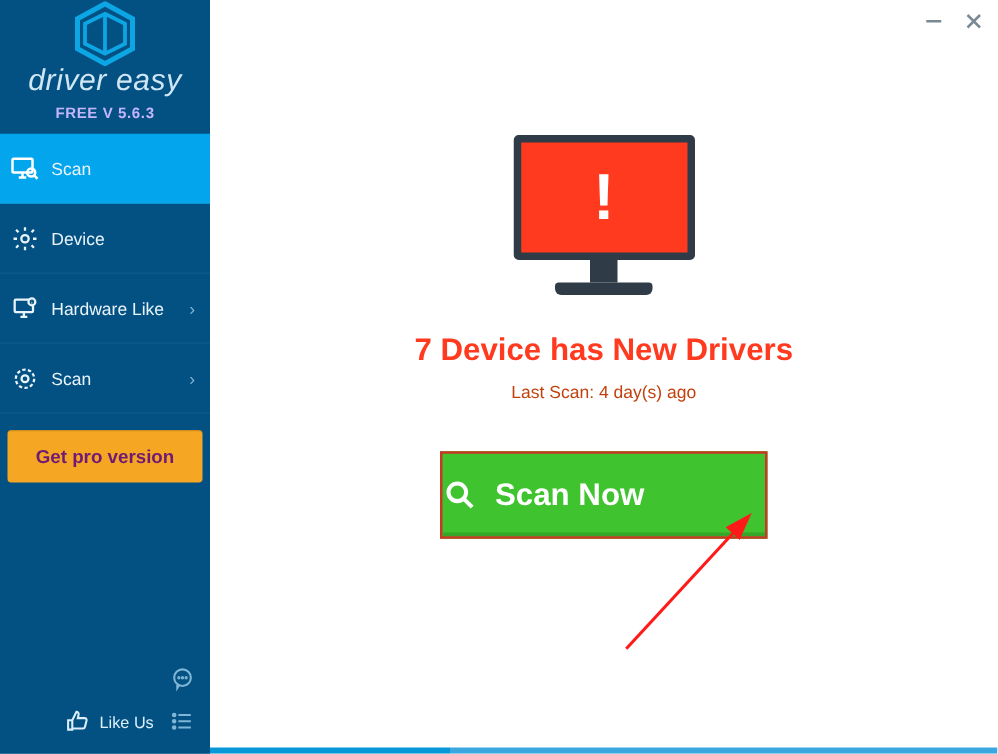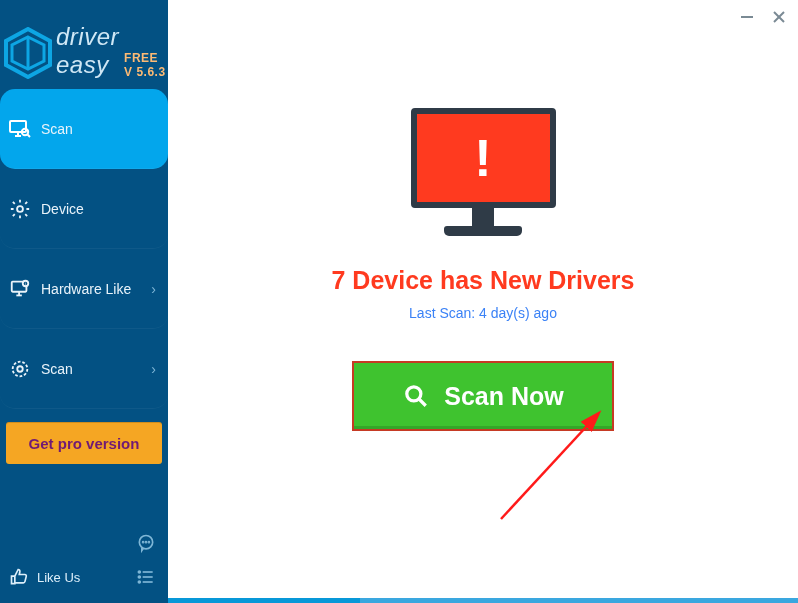--- a/index.html
+++ b/index.html
@@ -17,51 +17,51 @@
   
   .sidebar {
     width: 168px;
     background: #035183;
     display: flex;
     flex-direction: column;
     color: #fff;
   }
   .logo-area {
     display: flex;
-    align-items: flex-end;
-    padding: 25px 0 10px 0;
+    flex-direction: column;
+    align-items: center;
+    padding: 1px 0 10px 0;
   }
   .logo-area svg { display: block; }
   .brand {
     font-style: italic;
     font-size: 24px;
     font-weight: 300;
     letter-spacing: 0.5px;
     margin-top: -2px;
     color: #cfe7f5;
   }
   .version {
     font-size: 12px;
-    color: #fdba74;
+    color: #c4b5fd;
     font-weight: bold;
     margin-top: 4px;
     letter-spacing: 0.5px;
   }
   .nav { display: flex; flex-direction: column; }
   .nav-item {
     display: flex;
     align-items: center;
-    height: 80px;
+    height: 56px;
     padding: 0 12px 0 7px;
     color: #e9f3fa;
     font-size: 14px;
     border-bottom: 1px solid rgba(255,255,255,0.05);
     cursor: pointer;
     position: relative;
-    border-radius: 15px;
   }
   .nav-item.active {
     background: #03a6ec;
   }
   .nav-item .nicon {
     width: 26px; height: 26px;
     display: flex; align-items: center; justify-content: center;
     margin-right: 8px;
   }
   .nav-item .chev {
@@ -79,21 +79,22 @@
     font-weight: bold;
     font-size: 15px;
     cursor: pointer;
     box-shadow: 0 1px 0 rgba(0,0,0,0.15) inset;
   }
   .sidebar-bottom {
     margin-top: auto;
     padding: 6px 10px 14px 7px;
     display: flex;
     align-items: flex-end;
-    justify-content: space-between;
+    justify-content: flex-end;
+    gap: 11px;
   }
   .likeus {
     display: flex; align-items: center;
     font-size: 13px;
     color: #dceefa;
     cursor: pointer;
   }
   .likeus .nicon { width:24px; height:24px; margin-right:6px; display:flex; align-items:center; justify-content:center;}
   .bottom-icons {
     display:flex; flex-direction:column; align-items:center; gap:10px;
@@ -144,29 +145,29 @@
     margin:0 auto;
   }
   .headline {
     margin-top:30px;
     color:#ff3a1f;
     font-size:25px;
     font-weight:bold;
   }
   .lastscan {
     margin-top:10px;
-    color:#3b82f6;
+    color:#c2410c;
     font-size:14px;
   }
   .scan-btn {
     margin-top:40px;
     width:262px; height:70px;
     background:#3fc32f;
     border:2px solid #c63a24;
-    display:flex; align-items:center; justify-content:center;
+    display:flex; align-items:center; justify-content:flex-start;
     color:#fff;
     font-size:25px;
     font-weight:bold;
     cursor:pointer;
     box-shadow: inset 0 -3px 0 rgba(0,0,0,0.15);
   }
   .scan-btn .sicon { width:28px; height:28px; margin-right:14px; display:flex; align-items:center; justify-content:center;}
   .arrow-annot {
     position:absolute;
     left:325px; top:404px;

